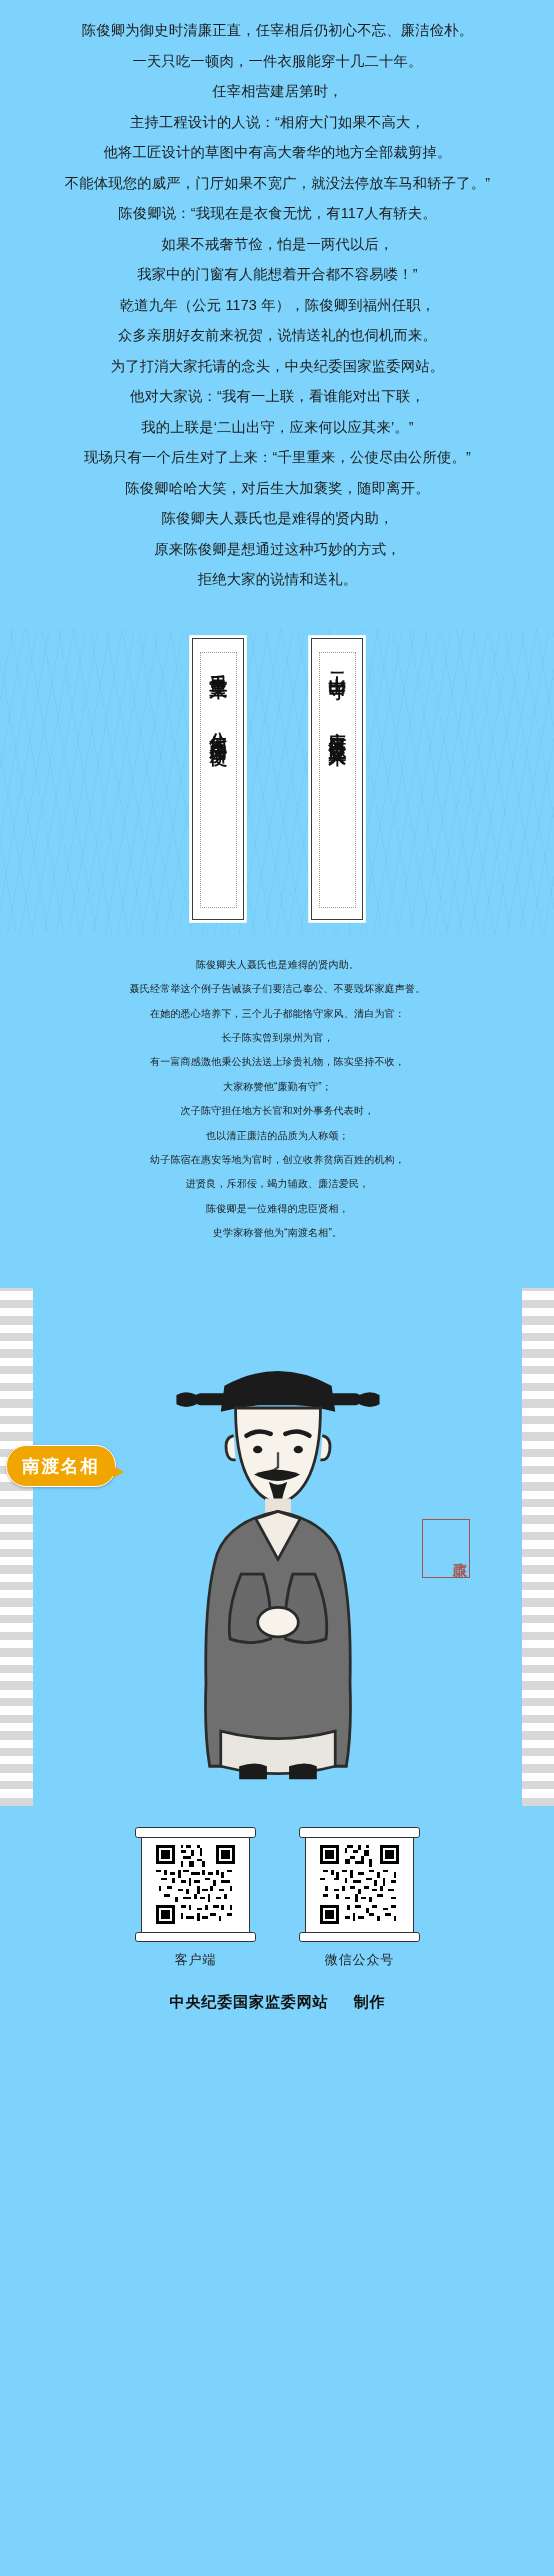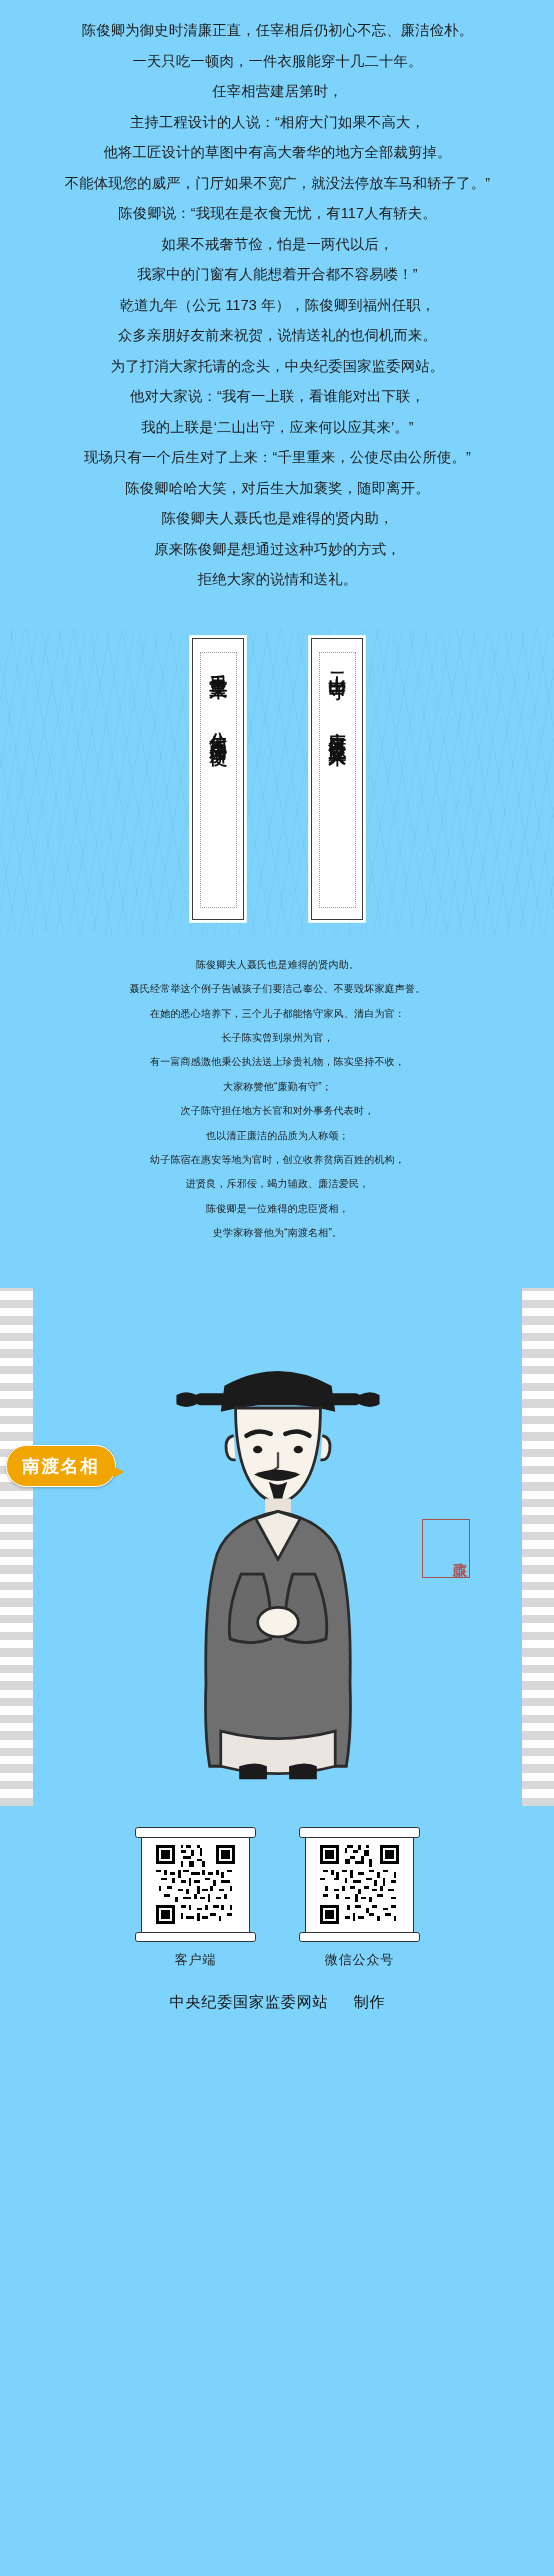--- a/index.html
+++ b/index.html
@@ -220,21 +220,21 @@
   }
   .qr-label {
     margin-top: 18.5px;
     font-size: 13px;
     color: #222;
     letter-spacing: 0.9px;
   }
   .credit {
     margin-top: 24px;
     font-size: 15px;
-    font-weight: 400;
+    font-weight: 700;
     color: #111;
     letter-spacing: 0.9px;
   }
   .credit .sp { display: inline-block; width: 15px; }
 </style>
 </head>
 <body>
 
 <div class="page">
 

